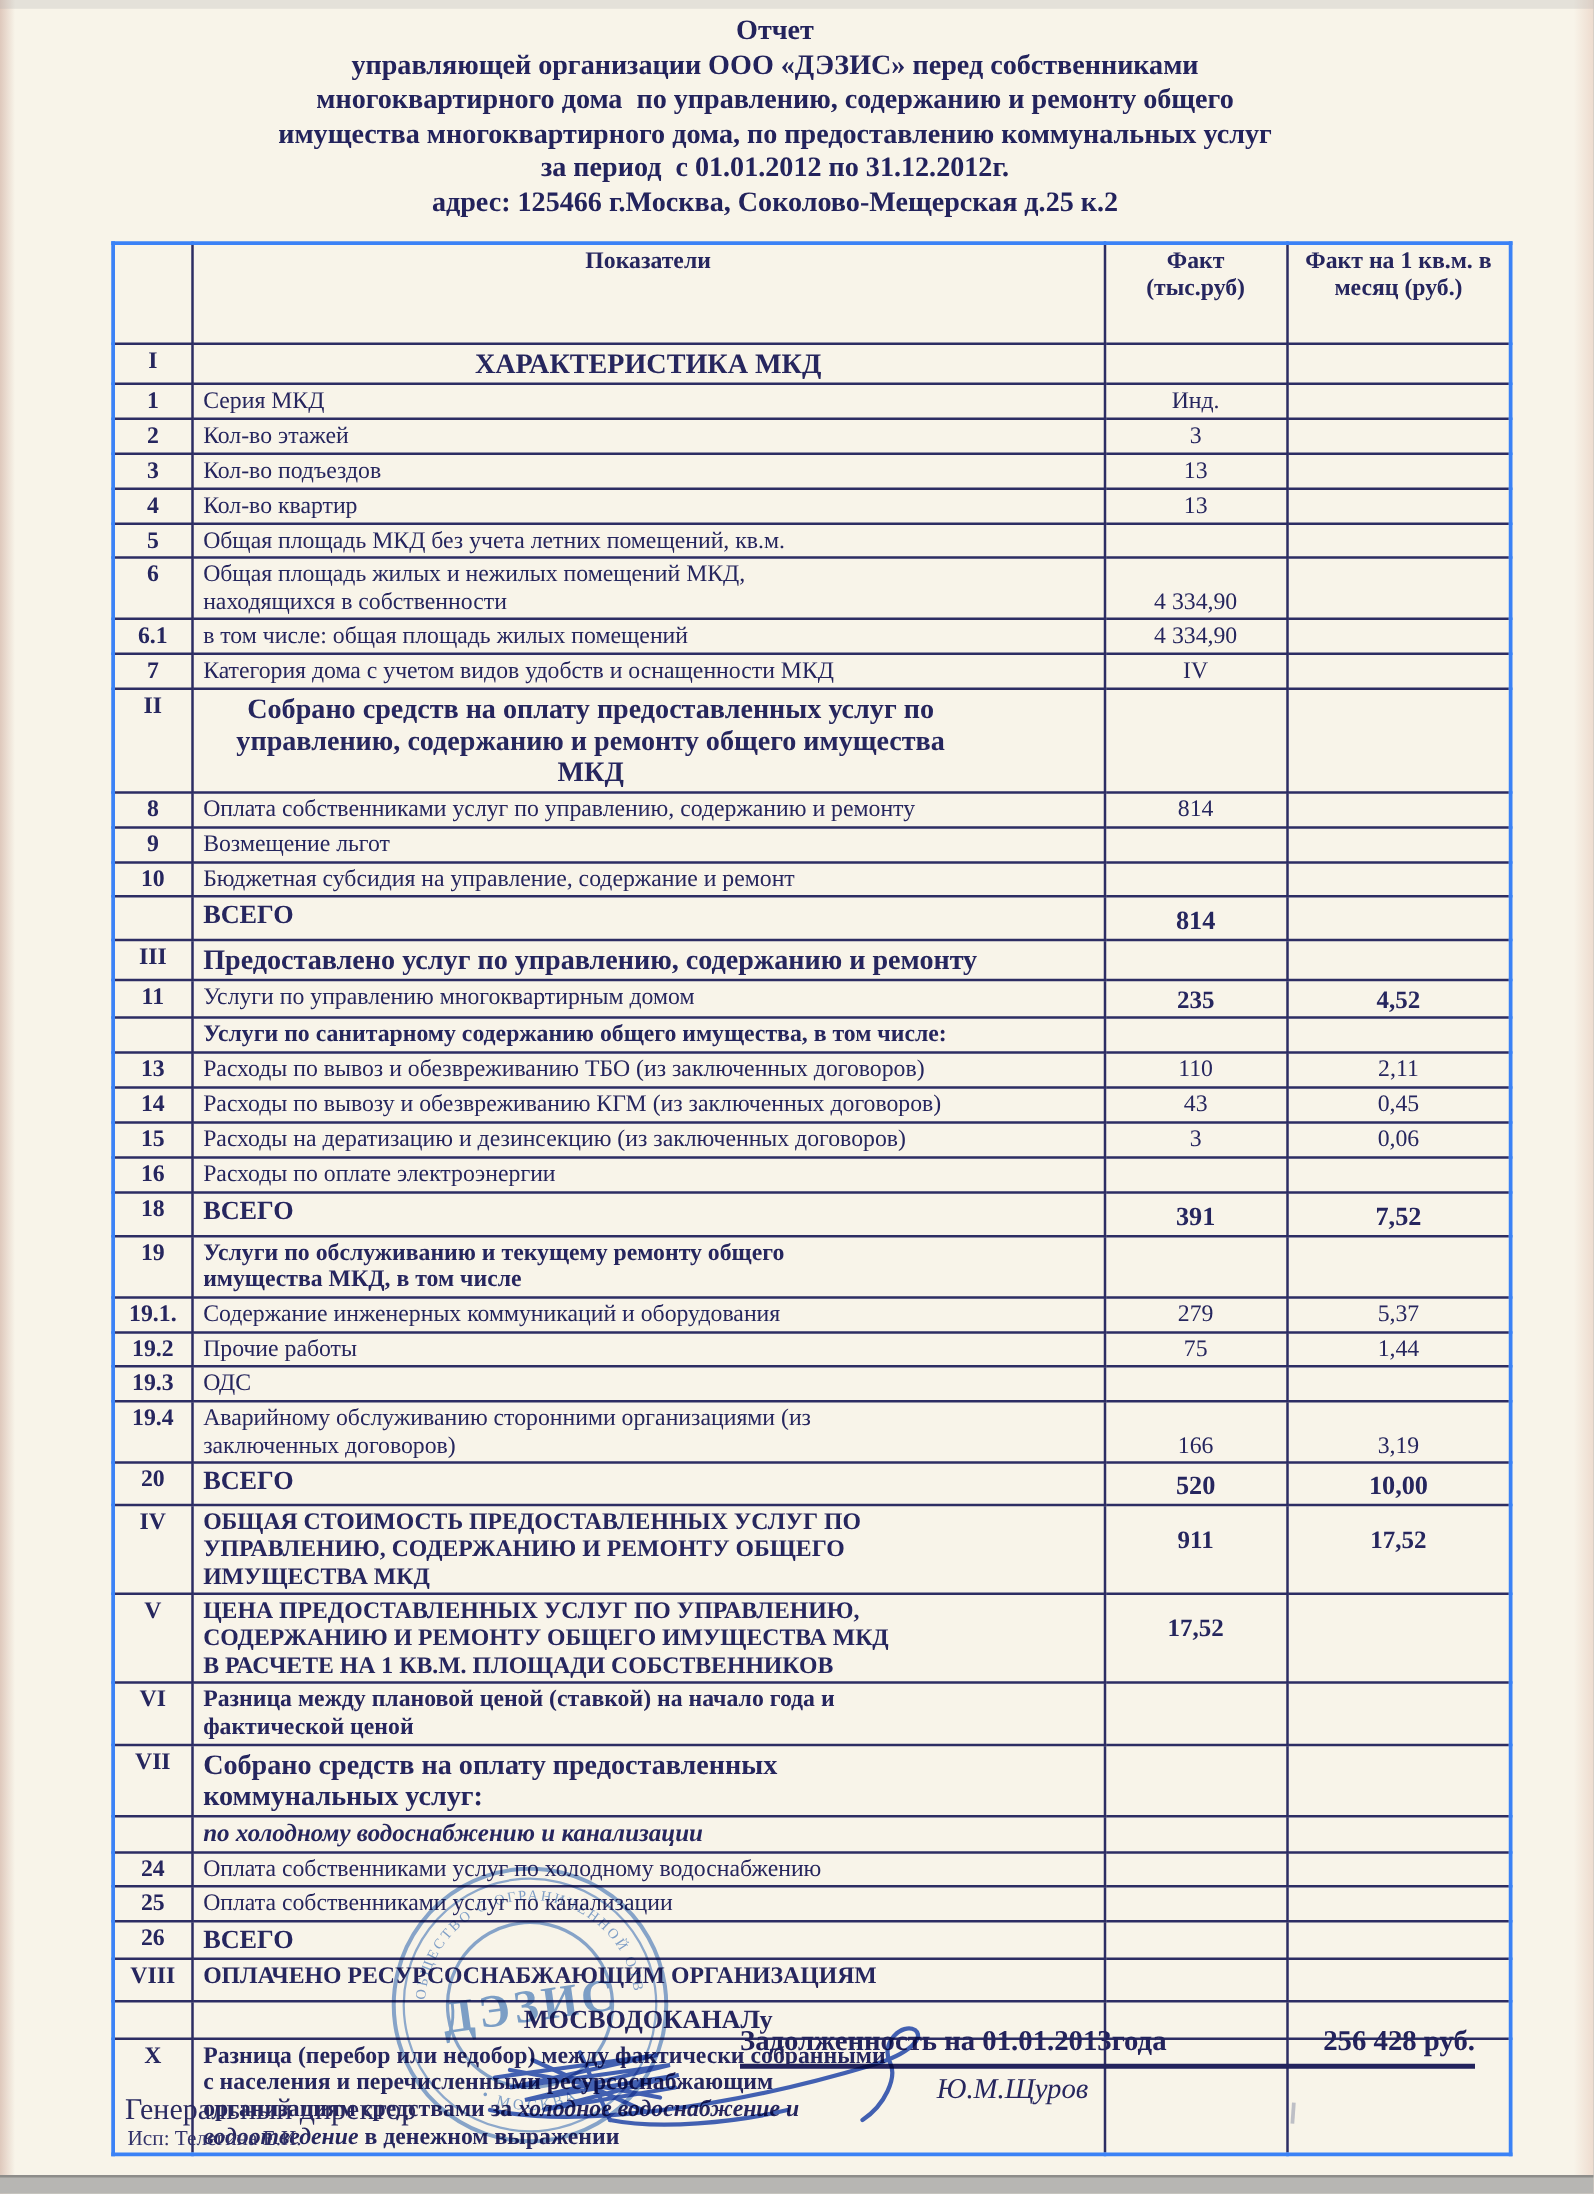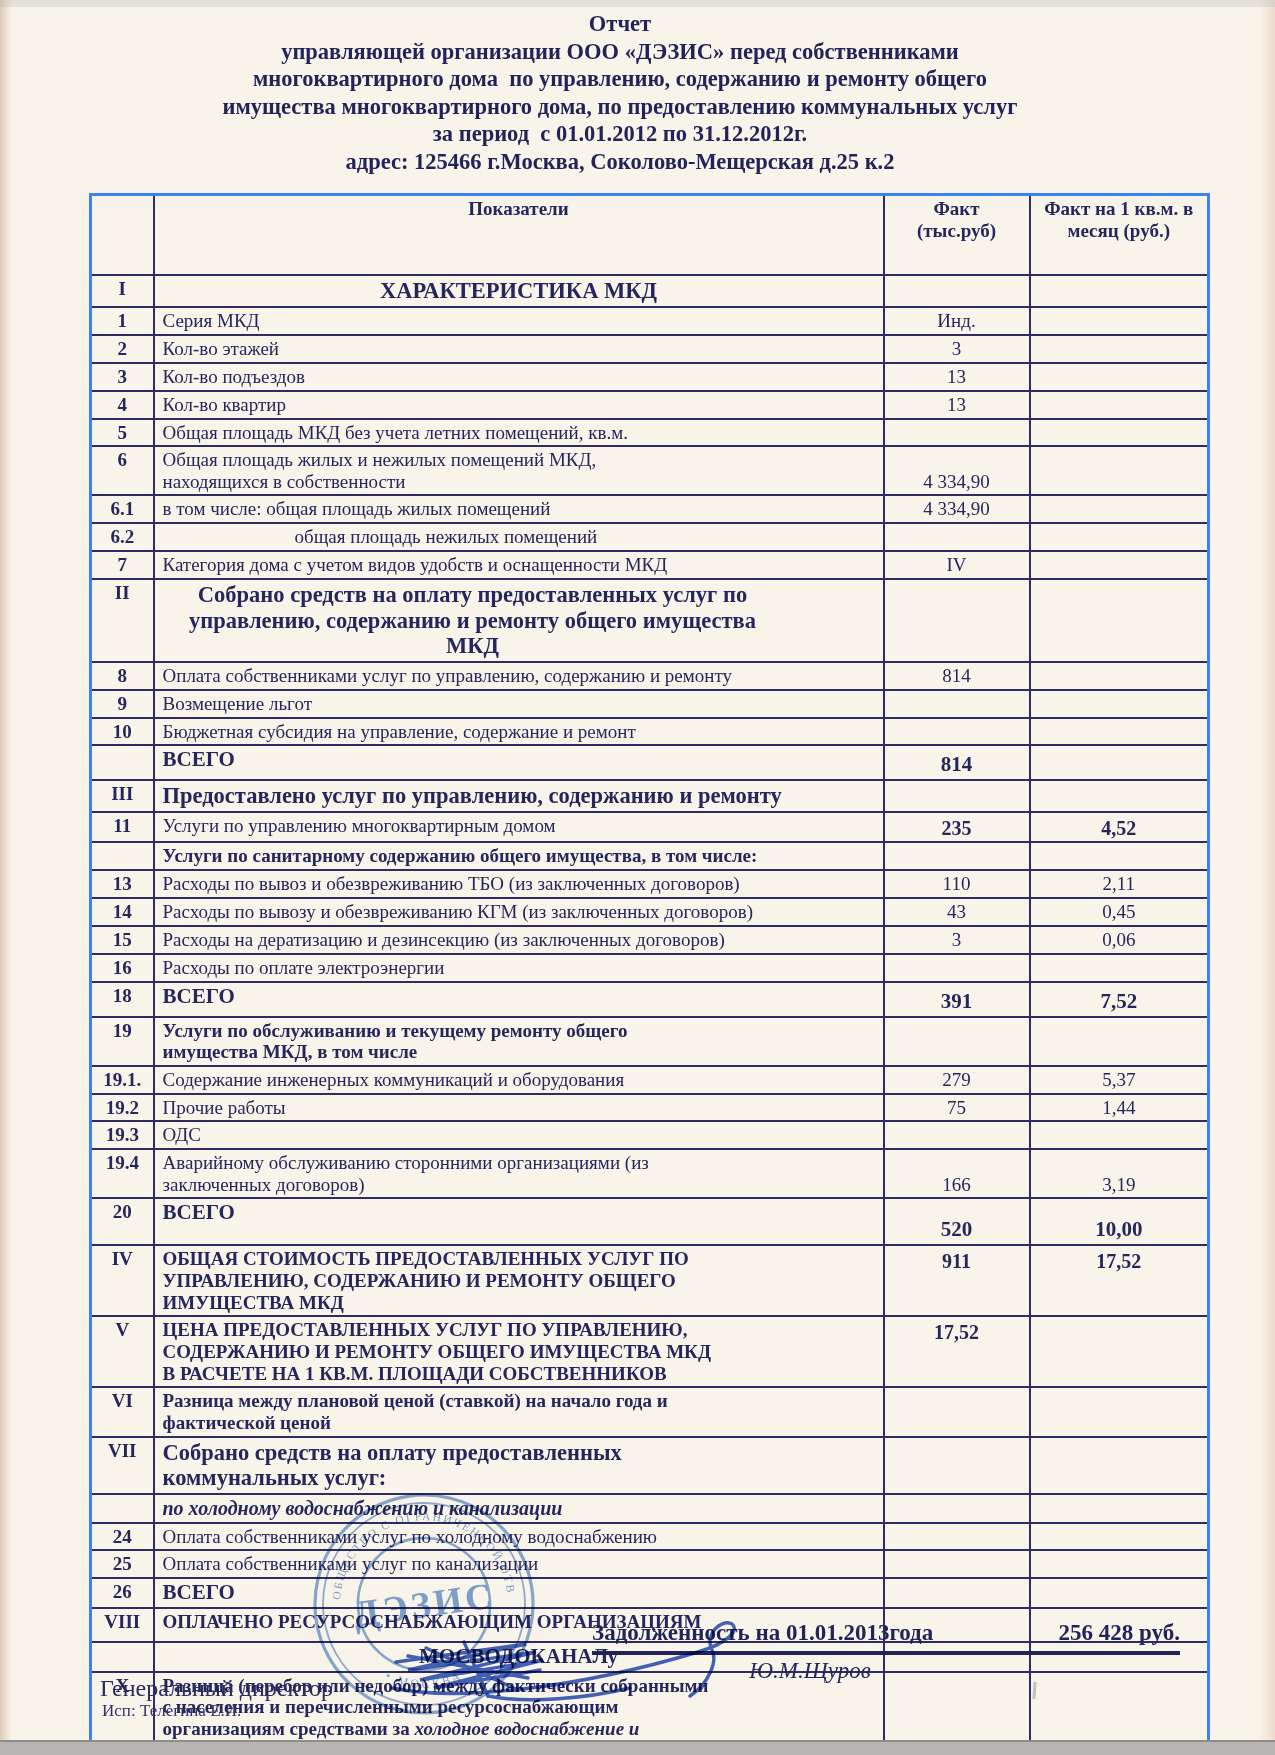--- a/index.html
+++ b/index.html
@@ -26,21 +26,21 @@
   table.report td,table.report th{border:2px solid #2d2d63;padding:2px 8px;
                font-size:19px;line-height:1.14;overflow:hidden;}
   th{font-weight:bold;vertical-align:top;text-align:center;font-size:21px;padding-top:5px;}
   th.h-num{padding:0;}
   td.num{text-align:center;font-weight:bold;vertical-align:top;padding-top:3px;}
   td.txt{text-align:left;vertical-align:top;padding-top:3px;}
   td.val{text-align:center;vertical-align:bottom;padding-bottom:2px;}
   tr.r-total td.txt{font-weight:bold;font-size:21px;}
   tr.r-total td.val{font-weight:bold;font-size:21px;}
   tr.r-bold td.txt{font-weight:bold;}
-  tr.r-bold td.val{font-weight:bold;vertical-align:top;padding-top:4px;font-size:20px;margin-top:48px;}
+  tr.r-bold td.val{font-weight:bold;vertical-align:top;padding-top:16px;font-size:20px;margin-top:48px;}
   tr.r-section-center td.txt{font-weight:bold;font-size:22.5px;text-align:center;}
   tr.r-section-left td.txt{font-weight:bold;font-size:22.5px;}
   tr.r-subhead-left td.txt{font-weight:bold;}
   tr.r-subhead-center td.txt{font-weight:bold;text-align:center;font-size:21px;}
   tr.r-subhead-center-italic td.txt{font-weight:bold;font-style:italic;font-size:20px;}
   td.txt .it{font-style:italic;}
   td.txt.indent{padding-left:140px;}
   td.txt.nw1{padding-right:165px;}
   td.txt.nw2{padding-right:205px;}
   td.txt.nw3{padding-right:100px;}
@@ -134,26 +134,20 @@
           <td class="val">4 334,90</td>
           <td class="val"></td>
         </tr>
         <tr class="r-normal" style="height: 27px;">
           <td class="num">6.1</td>
           <td class="txt">в том числе: общая площадь жилых помещений</td>
           <td class="val">4 334,90</td>
           <td class="val"></td>
         </tr>
         <tr class="r-normal" style="height: 28px;">
-          <td class="num">6.2</td>
-          <td class="txt indent">общая площадь нежилых помещений</td>
-          <td class="val"></td>
-          <td class="val"></td>
-        </tr>
-        <tr class="r-normal" style="height: 28px;">
           <td class="num">7</td>
           <td class="txt">Категория дома с учетом видов удобств и оснащенности МКД</td>
           <td class="val">IV</td>
           <td class="val"></td>
         </tr>
         <tr class="r-section-center" style="height: 50px; margin-left: 40px;">
           <td class="num">II</td>
           <td class="txt nw3">Собрано средств на оплату предоставленных услуг по управлению, содержанию и ремонту общего имущества МКД</td>
           <td class="val"></td>
           <td class="val"></td>
@@ -253,21 +247,21 @@
           <td class="txt">ОДС</td>
           <td class="val"></td>
           <td class="val"></td>
         </tr>
         <tr class="r-normal" style="height: 46px;">
           <td class="num">19.4</td>
           <td class="txt nw1">Аварийному обслуживанию сторонними организациями (из заключенных договоров)</td>
           <td class="val">166</td>
           <td class="val">3,19</td>
         </tr>
-        <tr class="r-total" style="height: 47px; padding-left: 24px;">
+        <tr class="r-total" style="height: 34px; padding-left: 24px;">
           <td class="num">20</td>
           <td class="txt">ВСЕГО</td>
           <td class="val">520</td>
           <td class="val">10,00</td>
         </tr>
         <tr class="r-bold" style="height: 64px;">
           <td class="num">IV</td>
           <td class="txt nw1">ОБЩАЯ СТОИМОСТЬ ПРЕДОСТАВЛЕННЫХ УСЛУГ ПО УПРАВЛЕНИЮ, СОДЕРЖАНИЮ И РЕМОНТУ ОБЩЕГО ИМУЩЕСТВА МКД</td>
           <td class="val">911</td>
           <td class="val">17,52</td>

